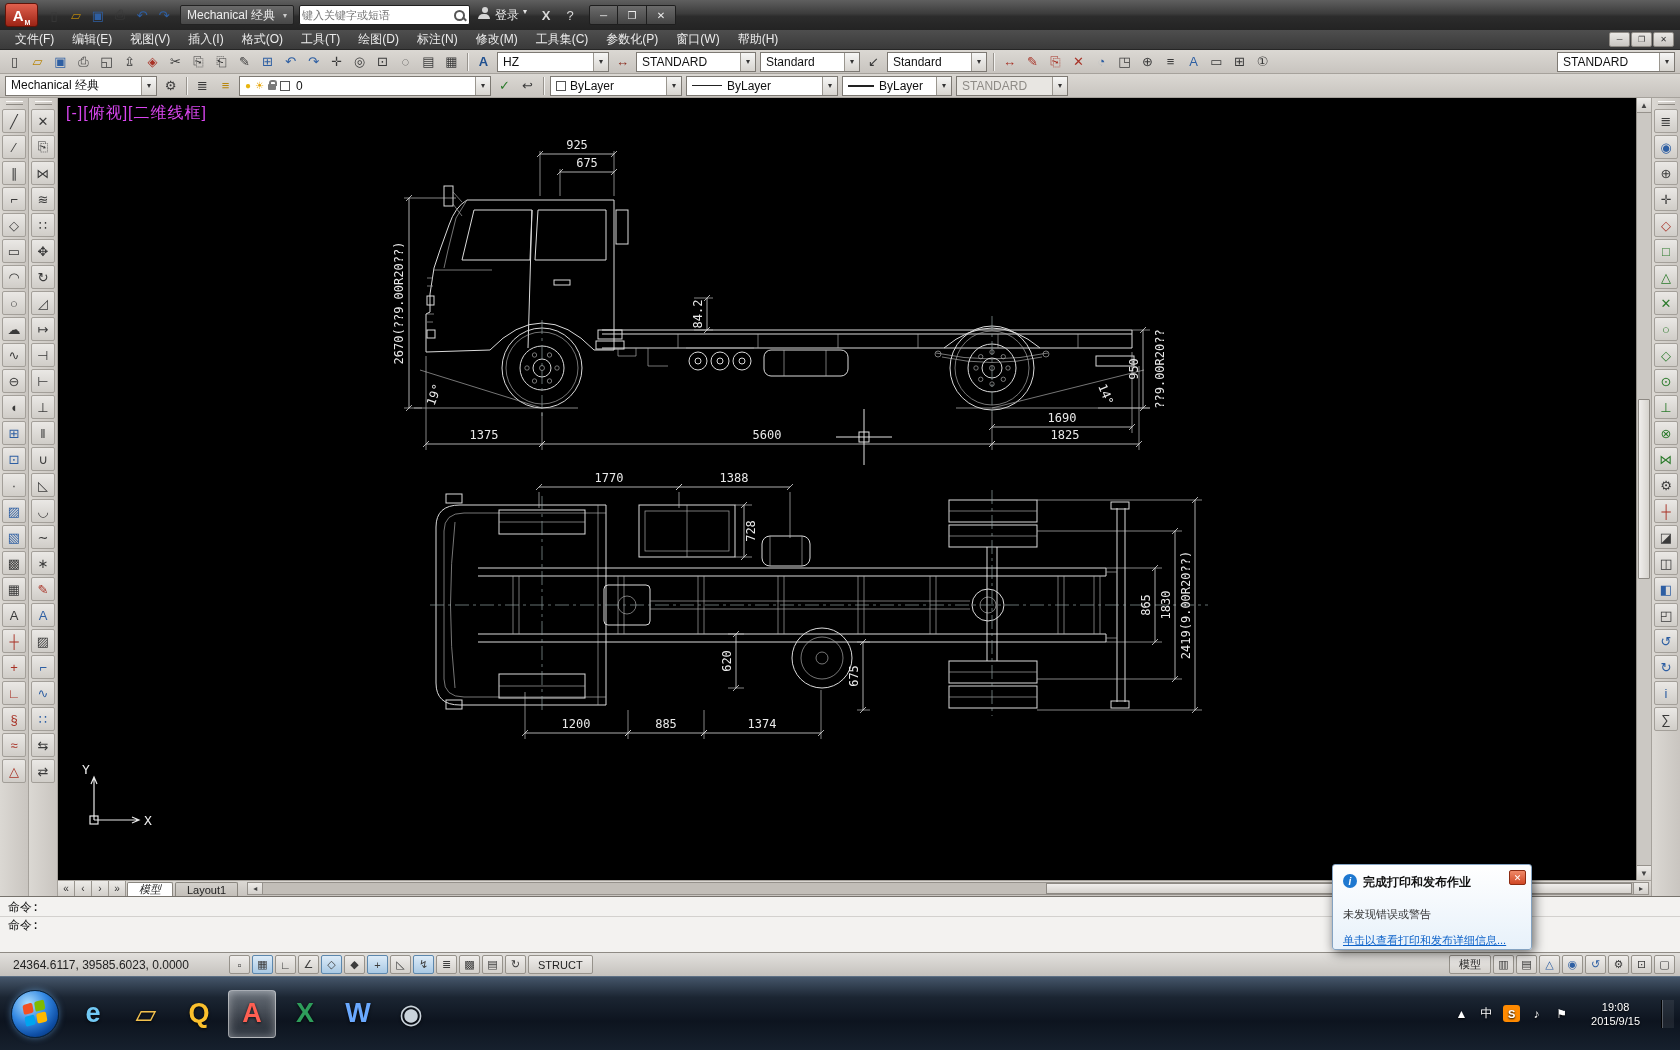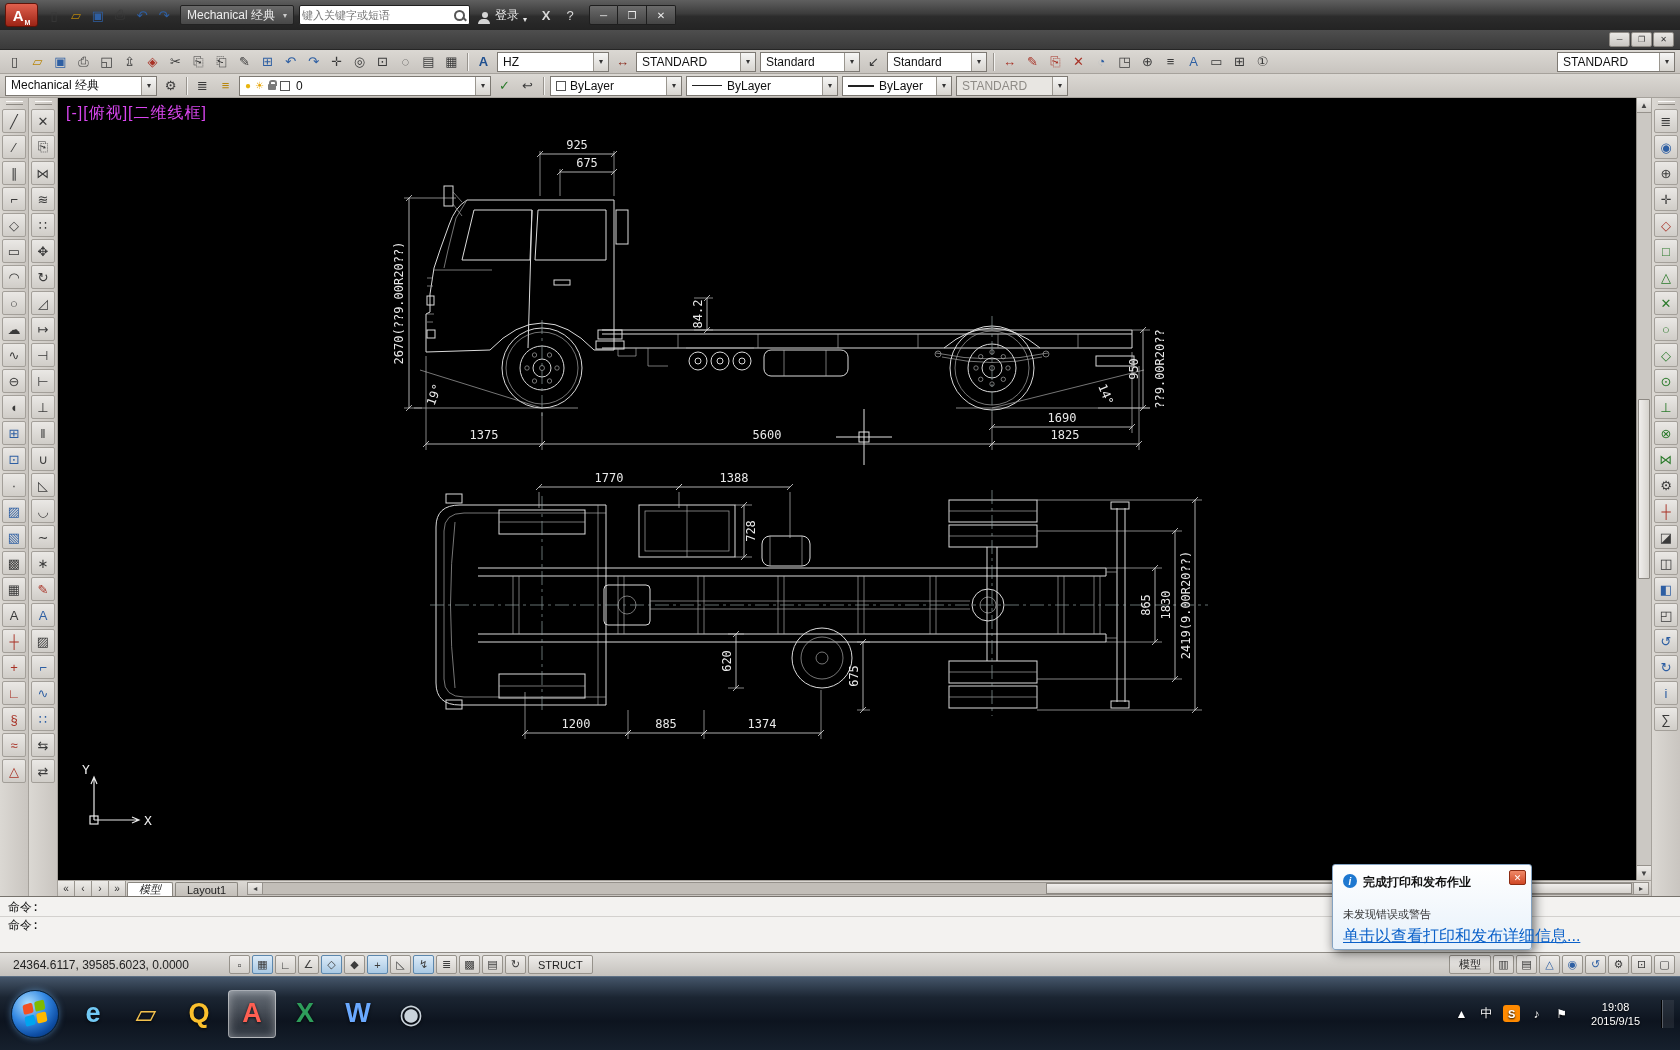--- a/index.html
+++ b/index.html
@@ -17,21 +17,21 @@
 .dcombo{height:20px;display:flex;align-items:center;padding:0 6px;font-size:12px;color:#eee;
   background:linear-gradient(#6a6a6a,#474747);border:1px solid #222;border-radius:2px;margin:0 3px;white-space:nowrap}
 .dcombo .arr{margin-left:8px;font-size:8px;color:#ccc}
 .title-text{flex:1;text-align:center;font-size:13px;color:#ececec;white-space:nowrap;overflow:hidden}
 .title-text span{margin:0 8px}
 .search-wrap{display:flex;align-items:center;background:#fff;border:1px solid #1f1f1f;border-radius:2px;height:20px;padding:0 2px}
 .search-wrap input{border:none;outline:none;width:150px;font-size:11px;color:#444;background:transparent}
 .mag{position:relative;width:15px;height:15px}
 .mag::before{content:"";position:absolute;left:2px;top:2px;width:7px;height:7px;border:2px solid #555;border-radius:50%}
 .mag::after{content:"";position:absolute;left:10px;top:10px;width:5px;height:2px;background:#555;transform:rotate(45deg)}
-.signin{display:flex;align-items:flex-end;gap:4px;font-size:12px;color:#e5e5e5;padding:0 6px}
+.signin{display:flex;align-items:flex-start;gap:4px;font-size:12px;color:#e5e5e5;padding:0 6px}
 .person{width:13px}
 .person::before{content:"";display:block;width:6px;height:6px;border-radius:50%;background:#d5d5d5;margin:0 auto}
 .person::after{content:"";display:block;width:12px;height:5px;border-radius:6px 6px 0 0;background:#d5d5d5;margin-top:1px}
 .winbtns{display:flex;margin-left:6px}
 .winbtn{width:29px;height:20px;display:flex;align-items:center;justify-content:center;font-size:10px;color:#eee;
   background:linear-gradient(#6b6b6b,#444);border:1px solid #1e1e1e;border-left:none}
 .winbtn:first-child{border-left:1px solid #1e1e1e;border-radius:2px 0 0 2px}
 .winbtn:last-child{border-radius:0 2px 2px 0}
 .g-min::before{content:"─"} .g-max::before{content:"❐"} .g-close::before{content:"✕"}
 .g-down::before{content:"▾"} .g-help::before{content:"?"} .g-x::before{content:"X";font-weight:bold}
@@ -125,21 +125,21 @@
 .clock{text-align:center;color:#fff;font-size:11px;line-height:14px;margin:0 12px;text-shadow:0 1px 2px #000}
 .showdesk{width:13px;align-self:stretch;background:rgba(255,255,255,.07);border-left:1px solid #000;box-shadow:inset 1px 0 0 rgba(255,255,255,.25)}
 
 
 .notification{position:absolute;left:1332px;top:864px;width:200px;height:86px;z-index:60;
   background:linear-gradient(#ffffff,#e7f1fa);border:1px solid #84a3c2;border-radius:3px;box-shadow:2px 3px 12px rgba(0,0,0,.6);padding:9px 10px}
 .notif-title{font-size:12px;font-weight:bold;color:#111;padding-left:20px;position:relative;white-space:nowrap}
 .info-ic{position:absolute;left:0;top:0;width:14px;height:14px;border-radius:50%;background:#1e78d0;color:#fff;font-size:10px;
   font-weight:bold;font-style:italic;display:flex;align-items:center;justify-content:center}
 .notif-body{font-size:11px;color:#333;margin-top:16px}
-.notif-link{font-size:16px;color:#0b61c9;text-decoration:underline;margin-top:4px;white-space:nowrap}
+.notif-link{font-size:11px;color:#0b61c9;text-decoration:underline;margin-top:11px;white-space:nowrap}
 .notif-close{position:absolute;right:5px;top:5px;width:17px;height:15px;background:linear-gradient(#ef8968,#d04826);
   border:1px solid #8d2c12;border-radius:2px;color:#fff;font-size:9px;display:flex;align-items:center;justify-content:center}
 
 
 .geo{stroke:#dadada;stroke-width:1;fill:none}
 .geo2{stroke:#a8a8a8;stroke-width:.7;fill:none}
 .ext{stroke:#bdbdbd;stroke-width:.7;fill:none}
 .cl{stroke:#8fa0a0;stroke-width:.7;fill:none;stroke-dasharray:14 4 3 4}
 .dimline{stroke:#d8d8d8;stroke-width:.8;fill:none}
 .dimtext{fill:#e9e9e9;font-family:"DejaVu Sans Mono",monospace;font-size:12px;text-anchor:middle}
@@ -193,20 +193,35 @@
     <div class="qbtn g-x"></div>
     <div class="qbtn g-help"></div>
     <div class="winbtns">
       <div class="winbtn g-min"></div>
       <div class="winbtn g-max"></div>
       <div class="winbtn g-close"></div>
     </div>
   </div>
 
   <div class="menubar">
+    <div id="menu-items">
+        <div class="menu-item">文件(F)</div>
+        <div class="menu-item">编辑(E)</div>
+        <div class="menu-item">视图(V)</div>
+        <div class="menu-item">插入(I)</div>
+        <div class="menu-item">格式(O)</div>
+        <div class="menu-item">工具(T)</div>
+        <div class="menu-item">绘图(D)</div>
+        <div class="menu-item">标注(N)</div>
+        <div class="menu-item">修改(M)</div>
+        <div class="menu-item">工具集(C)</div>
+        <div class="menu-item">参数化(P)</div>
+        <div class="menu-item">窗口(W)</div>
+        <div class="menu-item">帮助(H)</div>
+      </div>
     <div class="mini-wins">
       <div class="miniwin g-min"></div>
       <div class="miniwin g-max"></div>
       <div class="miniwin g-close"></div>
     </div>
   </div>
 
   <div class="tbrow">
     <div id="tb1-left" style="display:flex">
         <div class="tbtn">

